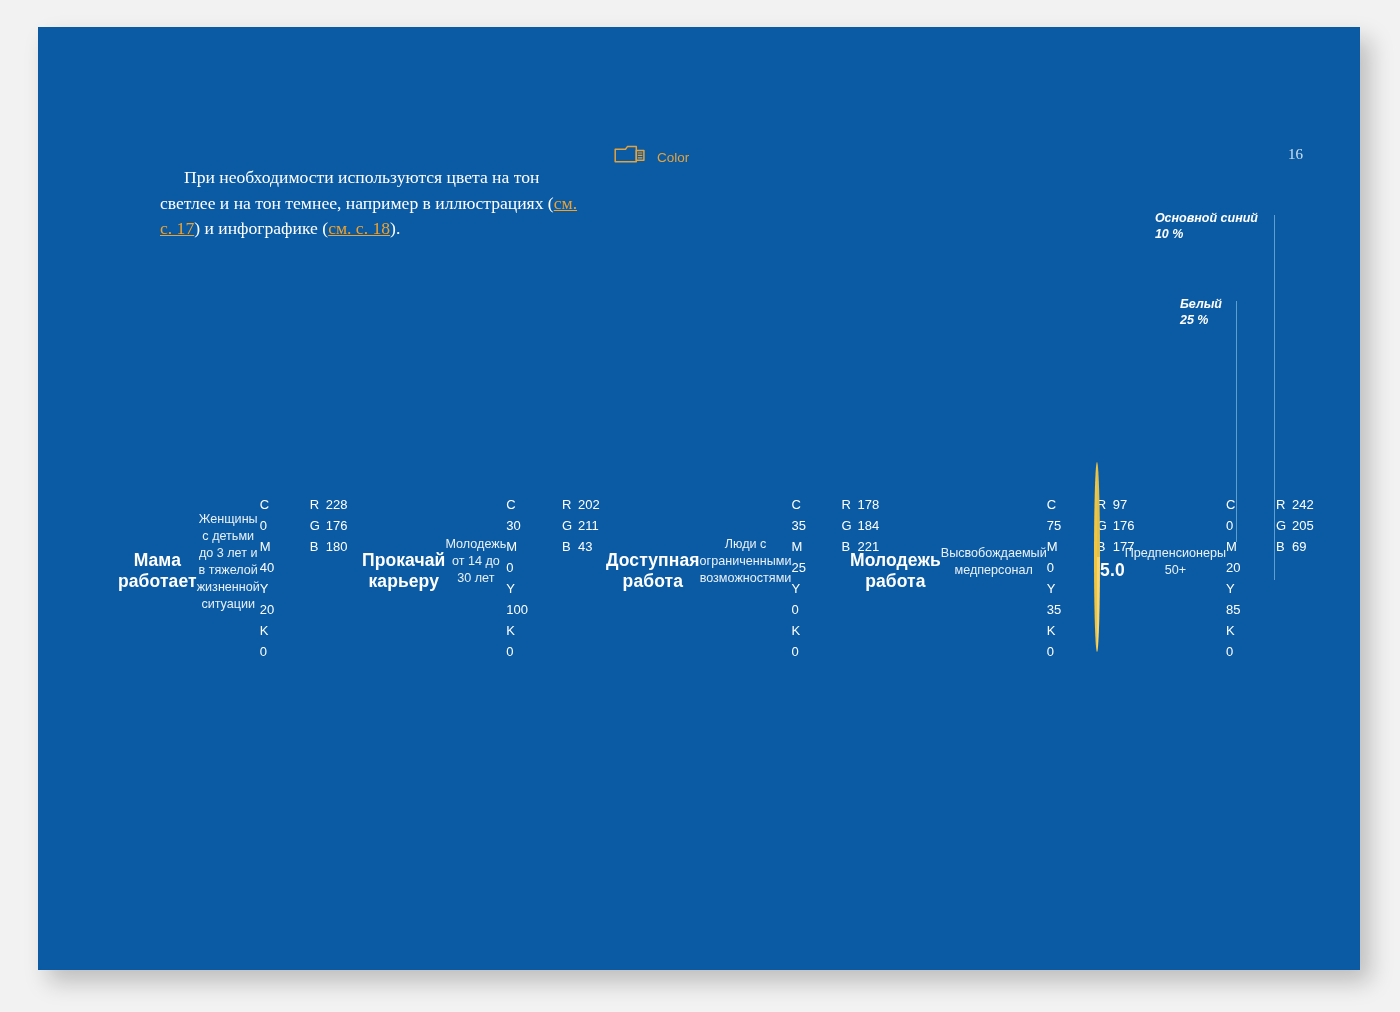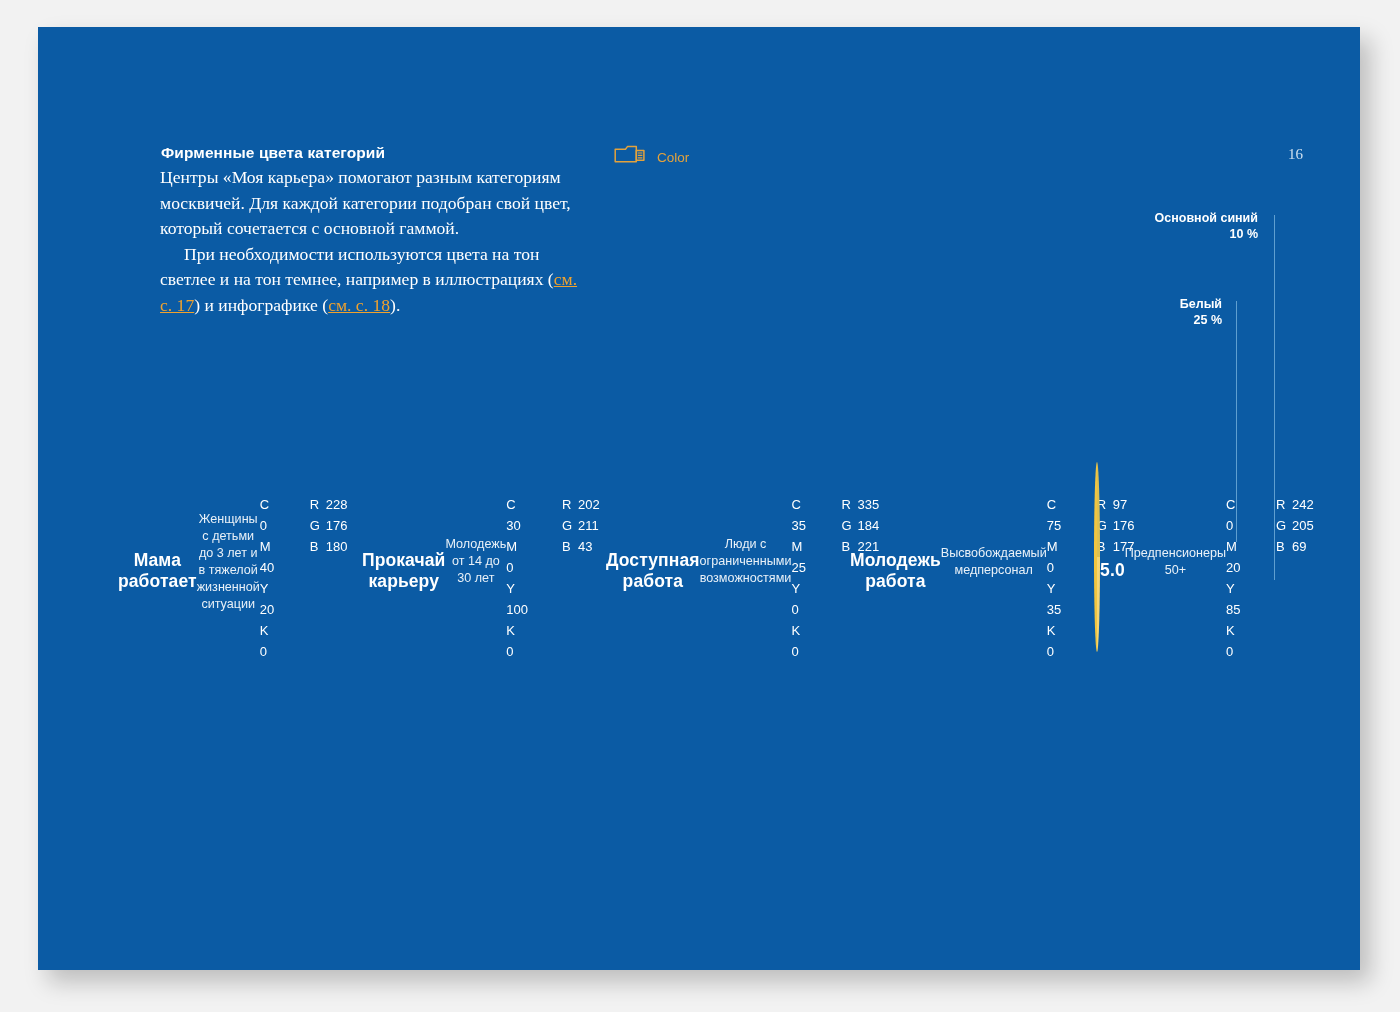--- a/index.html
+++ b/index.html
@@ -21,22 +21,22 @@
   .hd-body .indent{text-indent:24px;}
   .lnk{color:#f0a22e;text-decoration:underline;}
 
   .colortag{position:absolute;left:576px;top:116px;display:flex;align-items:center;gap:9px;}
   .colortag .lbl{font-size:13.5px;color:#e3a23c;}
 
   .pageno{position:absolute;right:57px;top:119px;
           font-family:"Liberation Serif",serif;font-size:15px;color:#cfe0ef;}
 
   
-  .callout{position:absolute;text-align:right;color:#ffffff;
-           font-size:12.5px;font-weight:bold;line-height:16px;}
+  .callout{position:absolute;text-align:left;color:#ffffff;
+           font-size:12.5px;font-weight:bold;line-height:16px;font-style:italic;}
   .callout .pct{display:block;}
   .leader{position:absolute;width:1px;background:#5f9fd0;}
 
   
   .cols{position:absolute;left:80px;top:425px;width:1220px;
         display:flex;justify-content:space-between;}
   .col{width:244px;display:flex;flex-direction:row;align-items:center;}
 
   .circle{width:190px;height:190px;border-radius:50%;position:relative;overflow:hidden;}
   .q-left{position:absolute;left:0;top:0;width:50%;height:100%;}
@@ -52,24 +52,22 @@
         line-height:21px;}
   .spec .k{display:inline-block;width:16px;}
   .spec .col2{min-width:62px;}
 </style>
 </head>
 <body>
 
 <div class="canvas">
   <div class="page" style="background: rgb(11, 91, 164);">
 
-    <div class="hd-title">Фирменные цвета категорий</div>
 
     <div class="hd-body">
-      <p><span>Центры «Моя карьера» помогают разным категориям москвичей. Для каждой категории подобран свой цвет, который сочетается с основной гаммой.</span></p>
       <p class="indent"><span>При необходимости используются цвета на тон светлее и на тон темнее, например в иллюстрациях (</span><a class="lnk" href="#">см. с. 17</a><span>) и инфографике (</span><a class="lnk" href="#">см. с. 18</a><span>).</span></p>
     </div>
 
     <div class="colortag">
       <span>
         <svg width="34" height="24" viewBox="0 0 34 24" fill="none">
           <path d="M1.2 6.2h10.3l1.9-2.6h8.9v15.2H1.2z" stroke="#e3a23c" stroke-width="1.5" stroke-linejoin="round"></path>
           <path d="M22.3 7.6h7.6v9.6h-7.6z" stroke="#e3a23c" stroke-width="1.5" stroke-linejoin="round"></path>
           <path d="M23.8 10h4.6M23.8 12.4h4.6M23.8 14.8h4.6" stroke="#e3a23c" stroke-width="1.2"></path>
         </svg>
@@ -148,21 +146,21 @@
         <div class="cat-title">Доступная работа</div>
         <div class="cat-desc">Люди с ограниченными возможностями</div>
         <div class="spec">
           <div>
             <div><span class="k">C</span><span>35</span></div>
             <div><span class="k">M</span><span>25</span></div>
             <div><span class="k">Y</span><span>0</span></div>
             <div><span class="k">K</span><span>0</span></div>
           </div>
           <div class="col2">
-            <div><span class="k">R</span><span>335</span></div>
+            <div><span class="k">R</span><span>178</span></div>
             <div><span class="k">G</span><span>184</span></div>
             <div><span class="k">B</span><span>221</span></div>
           </div>
         </div>
       </div>
 
       <div class="col">
         <div class="circle">
           <div class="q-left" style="background: rgb(9, 170, 168);"></div>
           <div class="q-tr" style="background: rgb(16, 168, 173);"></div>

